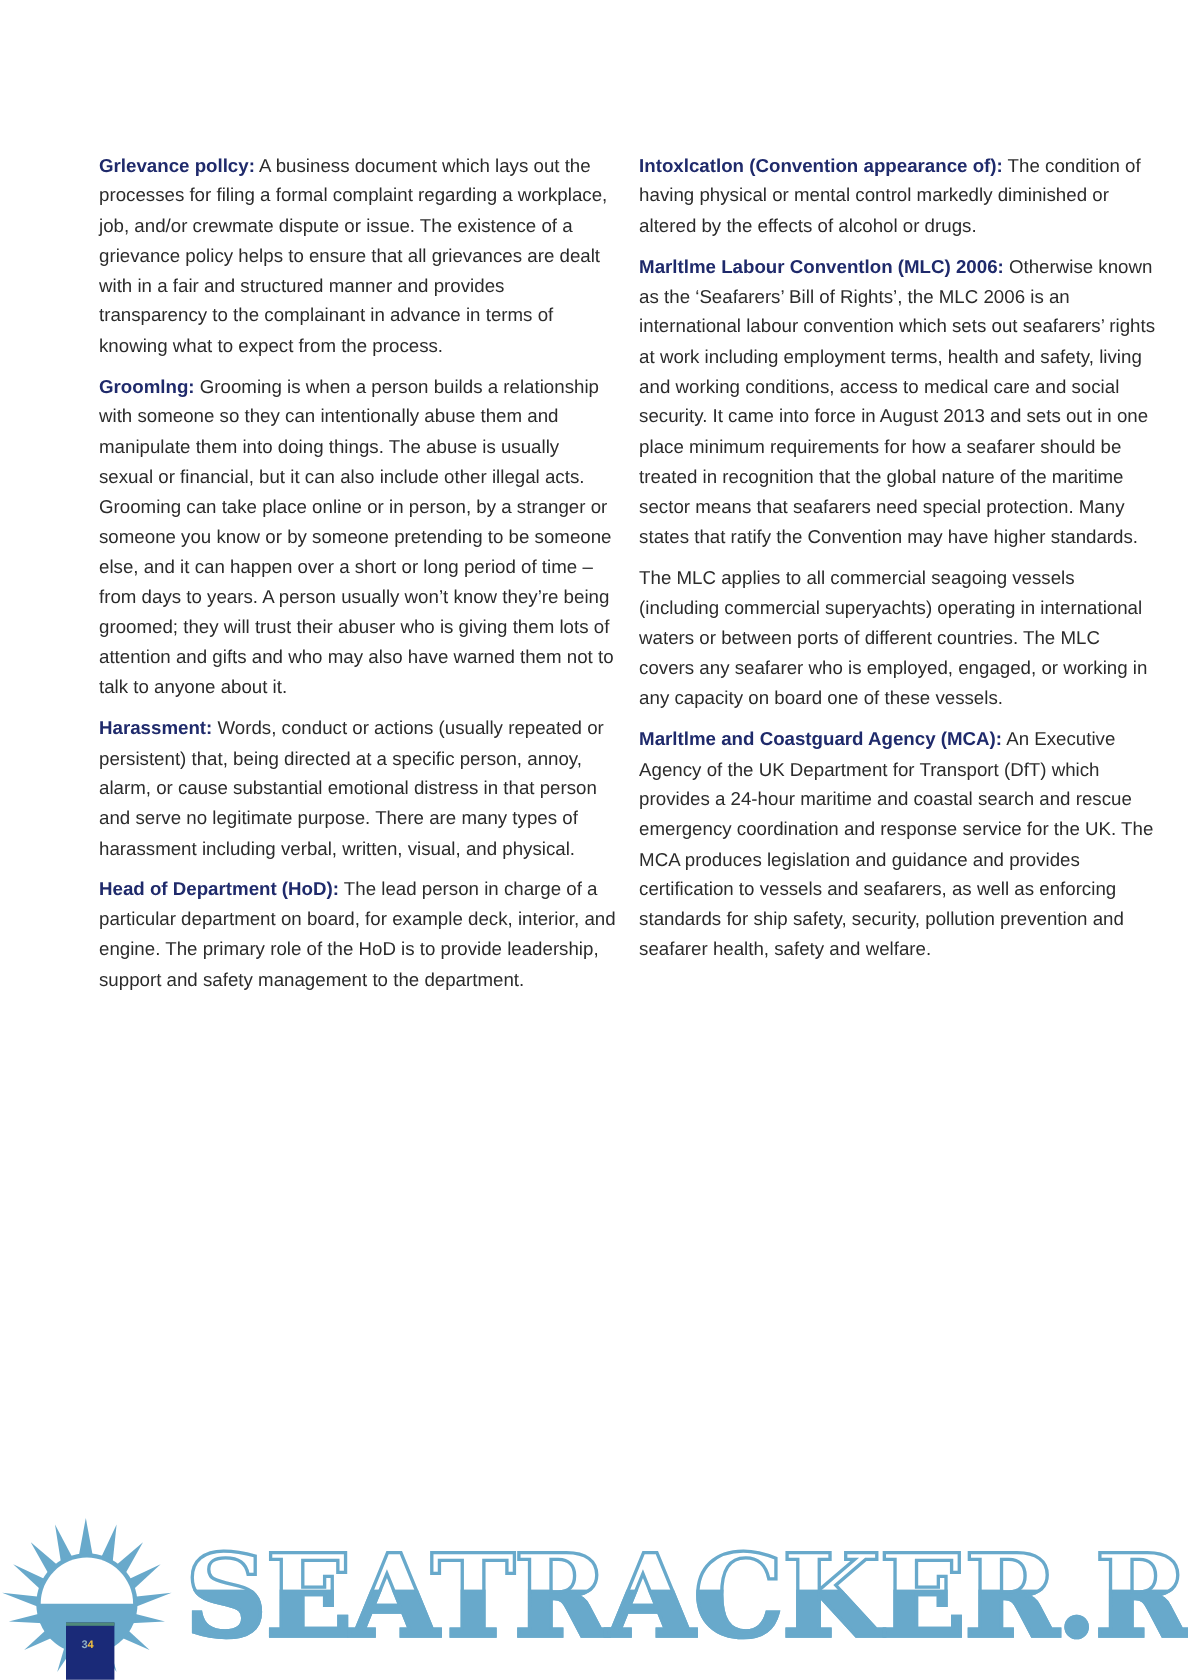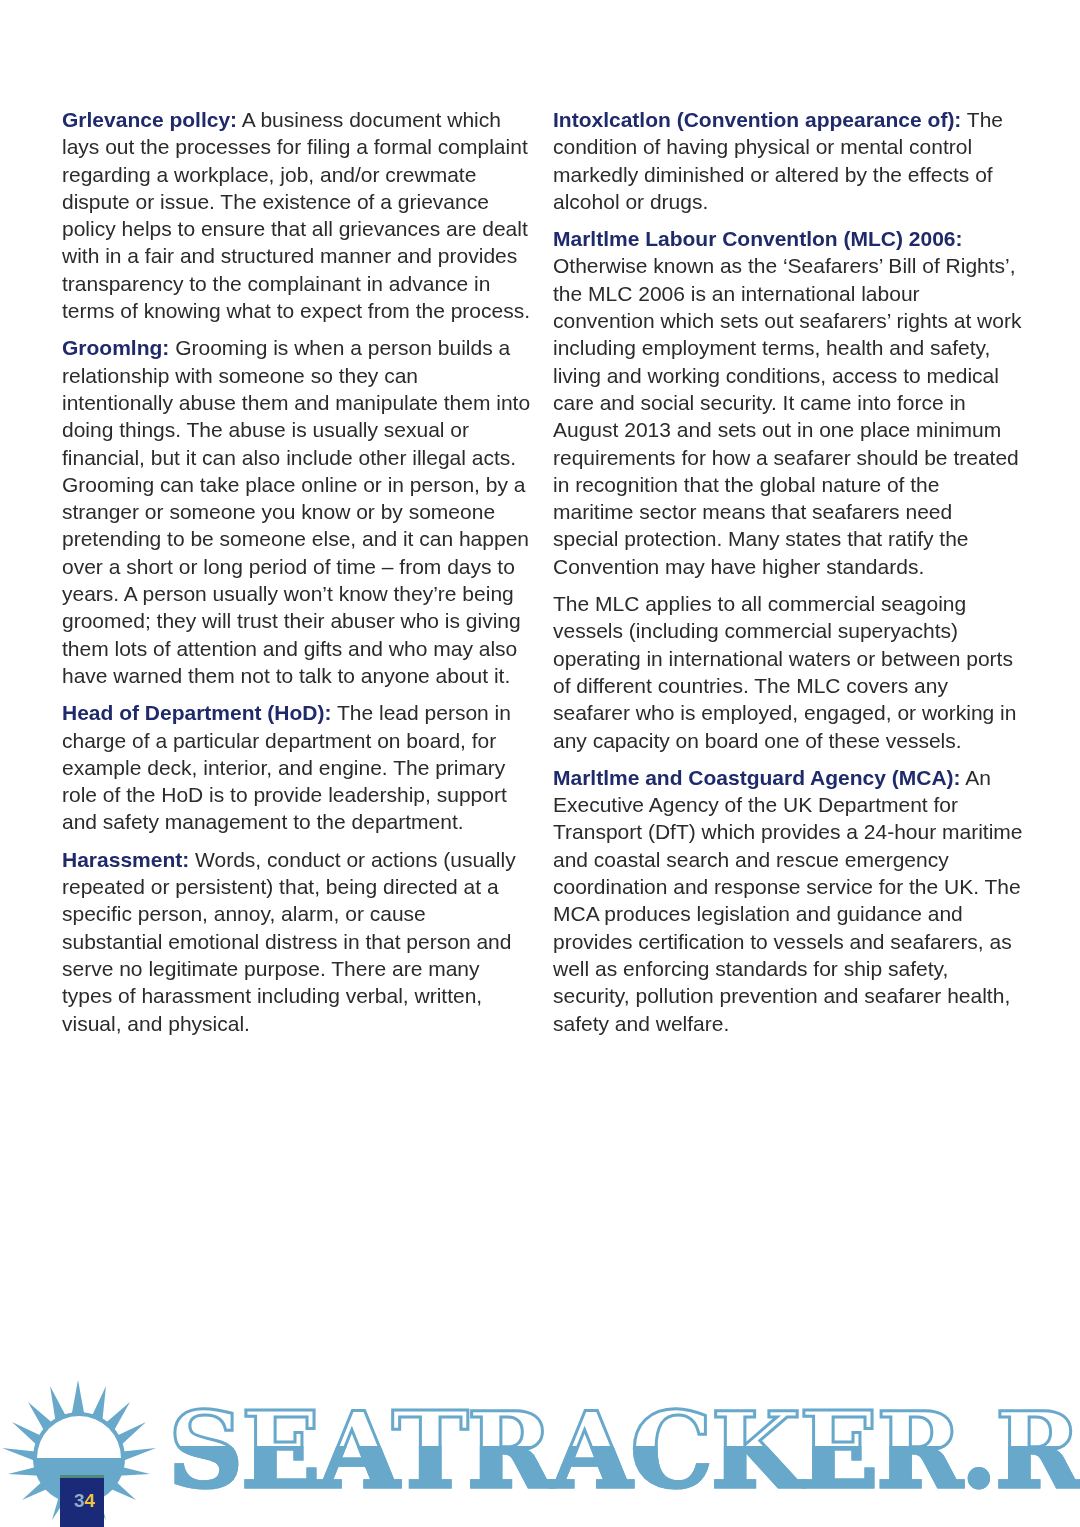--- a/index.html
+++ b/index.html
@@ -1,41 +1,41 @@
 <!DOCTYPE html>
 <html><head>
 <meta charset="utf-8">
 <style>
   html, body { margin:0; padding:0; }
   body { width:1080px; height:1527px; background:#ffffff; position:relative; overflow:hidden;
          font-family:"Liberation Sans", sans-serif; color:#2b2b2b; }
-  .col { position:absolute; top:106px; width:470px; font-size:21px; line-height:27.3px; }
+  .col { position:absolute; top:137px; width:470px; font-size:17px; line-height:27.3px;margin-left:28px; }
   .col.left { left:62px; }
   .col.right { left:553px; width:470px; }
   .entry { margin:0 0 10px 0; }
   .term { color:#1f2a6b; font-weight:bold; }
   .watermark { position:absolute; left:0; top:1370px; width:1080px; height:157px; }
   .wm-text { position:absolute; left:168px; top:26px; font-family:"DejaVu Serif", serif; font-weight:bold;
              font-size:104px; letter-spacing:-2px; line-height:110px; color:#ffffff;
              -webkit-text-stroke:3px #68a9cb;
              background:linear-gradient(to bottom, #ffffff 0%, #ffffff 45%, #68a9cb 45%, #68a9cb 100%);
              -webkit-background-clip:text; background-clip:text; -webkit-text-fill-color:transparent; }
   .sun { position:absolute; left:0; top:0; }
   .page-num-box { position:absolute; left:60px; top:105px; width:44px; height:52px; background:#1a2a78; border-top:3px solid #4f8a7a; }
-  .page-num { position:absolute; left:74px; top:120px; font-size:19px; font-weight:bold; color:#8fb0c8;text-align:right; }
+  .page-num { position:absolute; left:74px; top:120px; font-size:10px; font-weight:bold; color:#8fb0c8;text-align:right; }
   .page-num span { color:#f0c040; }
 </style>
 </head>
 <body>
 
 <div class="col left">
   <p class="entry"><span class="term">Grlevance pollcy:</span><span> A business document which lays out the processes for filing a formal complaint regarding a workplace, job, and/or crewmate dispute or issue. The existence of a grievance policy helps to ensure that all grievances are dealt with in a fair and structured manner and provides transparency to the complainant in advance in terms of knowing what to expect from the process.</span></p>
   <p class="entry"><span class="term">Groomlng:</span><span> Grooming is when a person builds a relationship with someone so they can intentionally abuse them and manipulate them into doing things. The abuse is usually sexual or financial, but it can also include other illegal acts. Grooming can take place online or in person, by a stranger or someone you know or by someone pretending to be someone else, and it can happen over a short or long period of time – from days to years. A person usually won’t know they’re being groomed; they will trust their abuser who is giving them lots of attention and gifts and who may also have warned them not to talk to anyone about it.</span></p>
+  <p class="entry"><span class="term">Harassment:</span><span> Words, conduct or actions (usually repeated or persistent) that, being directed at a specific person, annoy, alarm, or cause substantial emotional distress in that person and serve no legitimate purpose. There are many types of harassment including verbal, written, visual, and physical.</span></p>
   <p class="entry"><span class="term">Head of Department (HoD):</span><span> The lead person in charge of a particular department on board, for example deck, interior, and engine. The primary role of the HoD is to provide leadership, support and safety management to the department.</span></p>
-  <p class="entry"><span class="term">Harassment:</span><span> Words, conduct or actions (usually repeated or persistent) that, being directed at a specific person, annoy, alarm, or cause substantial emotional distress in that person and serve no legitimate purpose. There are many types of harassment including verbal, written, visual, and physical.</span></p>
 </div>
 
 <div class="col right">
   <p class="entry"><span class="term">Intoxlcatlon (Convention appearance of):</span><span> The condition of having physical or mental control markedly diminished or altered by the effects of alcohol or drugs.</span></p>
   <p class="entry"><span class="term">Marltlme Labour Conventlon (MLC) 2006:</span><span> Otherwise known as the ‘Seafarers’ Bill of Rights’, the MLC 2006 is an international labour convention which sets out seafarers’ rights at work including employment terms, health and safety, living and working conditions, access to medical care and social security. It came into force in August 2013 and sets out in one place minimum requirements for how a seafarer should be treated in recognition that the global nature of the maritime sector means that seafarers need special protection. Many states that ratify the Convention may have higher standards.</span></p>
   <p class="entry"><span>The MLC applies to all commercial seagoing vessels (including commercial superyachts) operating in international waters or between ports of different countries. The MLC covers any seafarer who is employed, engaged, or working in any capacity on board one of these vessels.</span></p>
   <p class="entry"><span class="term">Marltlme and Coastguard Agency (MCA):</span><span> An Executive Agency of the UK Department for Transport (DfT) which provides a 24-hour maritime and coastal search and rescue emergency coordination and response service for the UK. The MCA produces legislation and guidance and provides certification to vessels and seafarers, as well as enforcing standards for ship safety, security, pollution prevention and seafarer health, safety and welfare.</span></p>
 </div>
 
 <div class="watermark">

